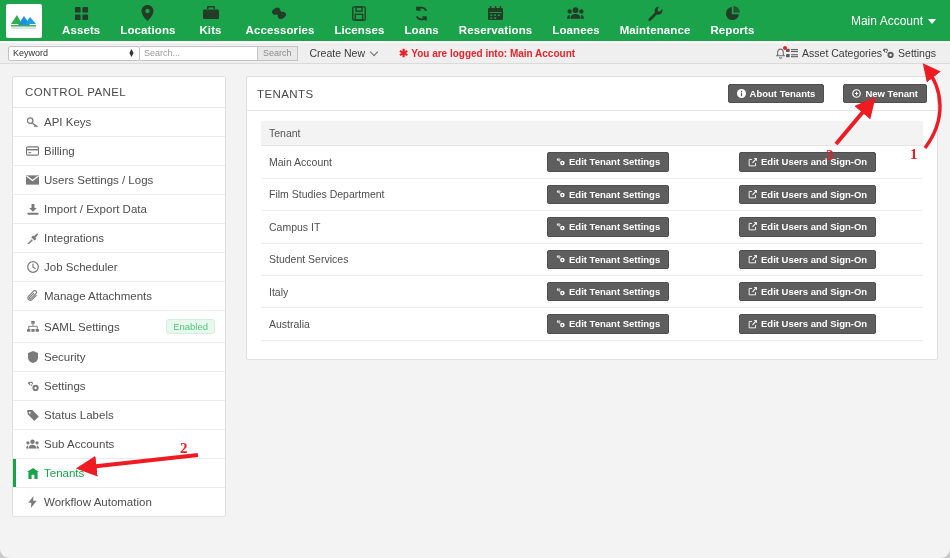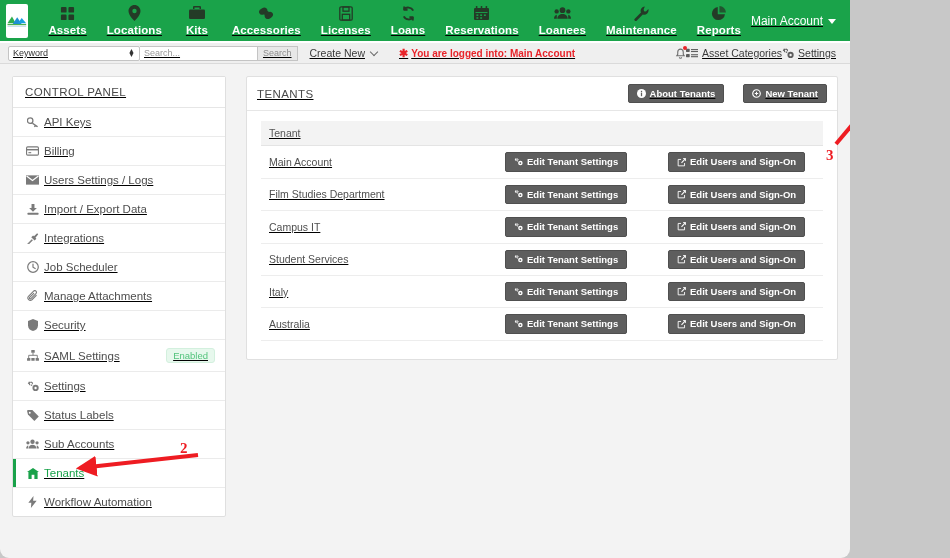--- a/index.html
+++ b/index.html
@@ -4,26 +4,25 @@
 <style>
   * { box-sizing: border-box; margin: 0; padding: 0; }
   html, body {
     width: 950px; height: 558px;
     font-family: "Liberation Sans", sans-serif;
     background: #c8c8c8;
     overflow: hidden;
   }
   .page {
     position: relative;
-    width: 850px; height: 558px;
+    width: 950px; height: 558px;
     background: #f3f3f3;
     border-bottom-left-radius: 9px;
     border-bottom-right-radius: 9px;
     overflow: hidden;
-    text-decoration: underline;
   }
 
   
   .navbar {
     position: relative;
     height: 43px;
     background: #1aa34a;
     display: flex;
     align-items: stretch;
     padding-left: 6px;
@@ -548,38 +547,38 @@
       <a class="side-item">
         <span class="s-ico">
             <svg width="11" height="12" viewBox="0 0 12 13" fill="none" stroke="#7a7a7a" stroke-width="1.2">
               <path d="M10.4 5.6l-5 5a2.7 2.7 0 0 1-3.8-3.8l5.6-5.6a1.8 1.8 0 0 1 2.6 2.6L4.2 9.4a.9.9 0 0 1-1.3-1.3l4.8-4.8"></path>
             </svg>
           </span>
         <span>Manage Attachments</span>
       </a>
       <a class="side-item">
         <span class="s-ico">
-            <svg width="10" height="12" viewBox="0 0 11 13" fill="#7a7a7a">
-              <path d="M5.5 0L0 2v5c0 3.4 2.4 5.4 5.5 6C8.6 12.4 11 10.4 11 7V2z"></path>
-            </svg>
-          </span>
-        <span>Security</span>
-      </a>
-      <a class="side-item">
-        <span class="s-ico">
             <svg width="12" height="11" viewBox="0 0 13 12" fill="#7a7a7a">
               <rect x="4.6" y="0" width="3.8" height="3" rx=".4"></rect>
               <rect x="0" y="8.8" width="3.6" height="3" rx=".4"></rect>
               <rect x="4.7" y="8.8" width="3.6" height="3" rx=".4"></rect>
               <rect x="9.4" y="8.8" width="3.6" height="3" rx=".4"></rect>
               <path d="M6.5 3v2.8M1.8 8.8V5.8h9.4v3" fill="none" stroke="#7a7a7a" stroke-width="1"></path>
             </svg>
           </span>
         <span>SAML Settings</span>
         <span class="badge-enabled">Enabled</span>
+      </a>
+      <a class="side-item">
+        <span class="s-ico">
+            <svg width="10" height="12" viewBox="0 0 11 13" fill="#7a7a7a">
+              <path d="M5.5 0L0 2v5c0 3.4 2.4 5.4 5.5 6C8.6 12.4 11 10.4 11 7V2z"></path>
+            </svg>
+          </span>
+        <span>Security</span>
       </a>
       <a class="side-item">
         <span class="s-ico">
             <svg width="12" height="11" viewBox="0 0 13 12" fill="#7a7a7a">
               <path d="M4.4 0l.5 1.2 1.3.2.4 1.3-1 .9.2 1.3-1.2.5-.9-1-1.3.2-.5-1.2-1.2-.4.9-1L1.4 1l1.2-.5.9 1z"></path>
               <circle cx="4.2" cy="3.1" r="1.2" fill="#fff"></circle>
               <circle cx="9.3" cy="7.6" r="3.4"></circle>
               <circle cx="9.3" cy="7.6" r="1.3" fill="#fff"></circle>
             </svg>
           </span>

